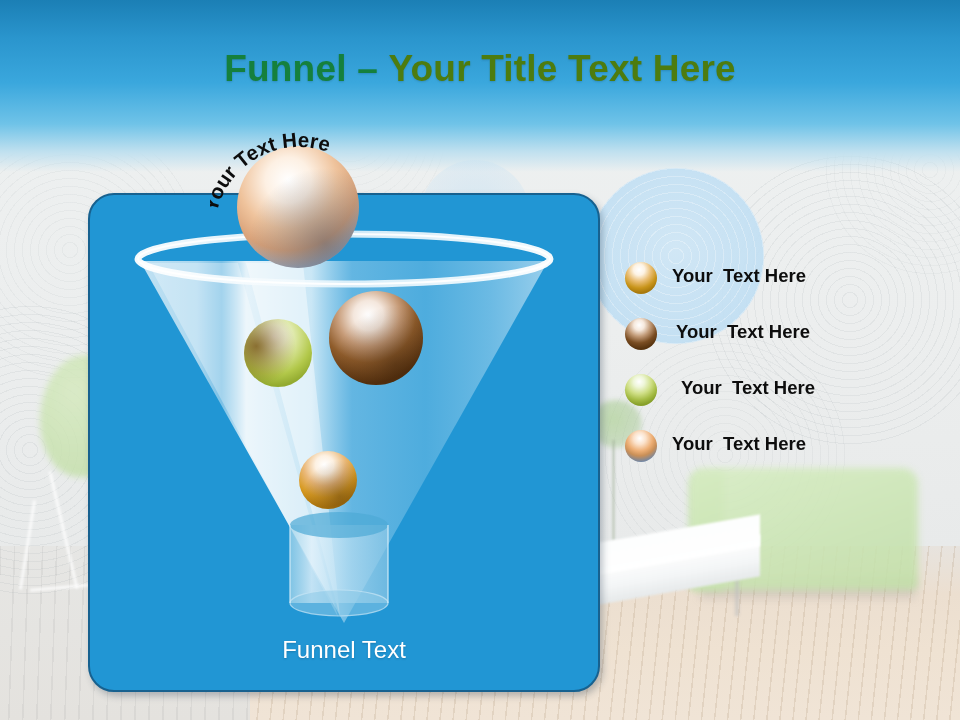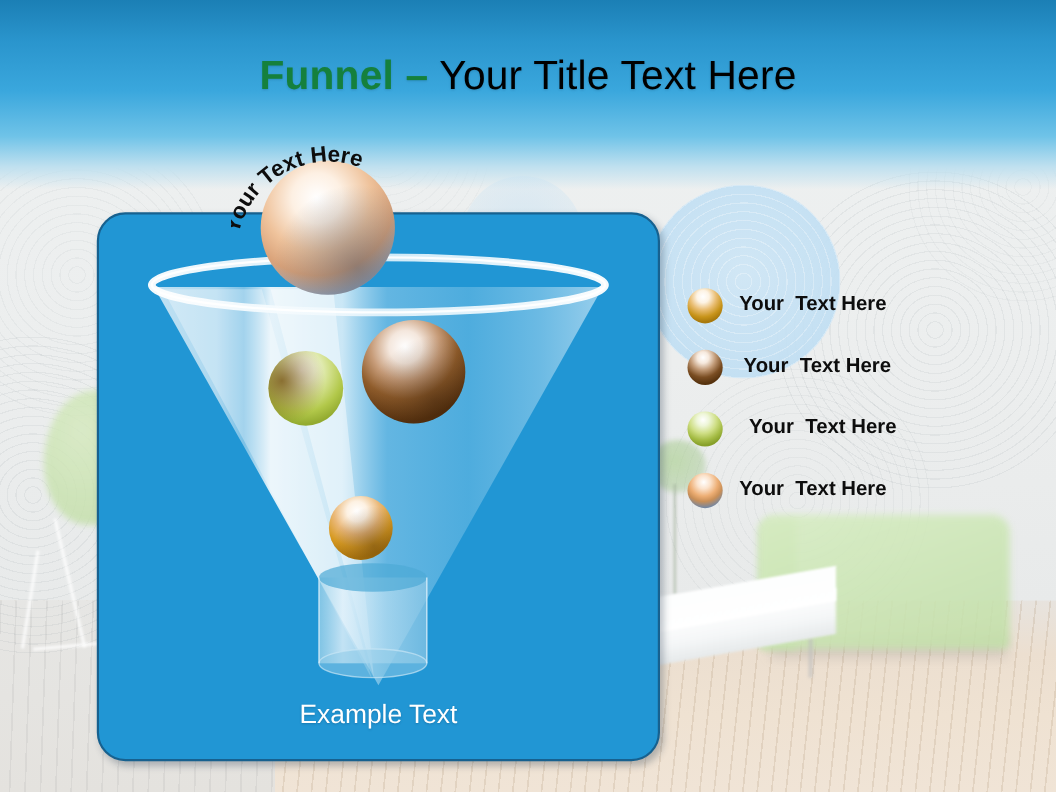--- a/index.html
+++ b/index.html
@@ -193,21 +193,21 @@
     position: absolute;
     left: 0; top: 48px; width: 960px;
     text-align: center;
     font-size: 37px;
     letter-spacing: .2px;
     color: #e9f4fa;
     white-space: nowrap;
     text-shadow: 0 1px 2px rgba(0,40,70,.18);
   }
   .title .strong { font-weight: bold; color: #15803d; }
-  .title .light  { font-weight: normal; color: #000000; }
+  .title .light  { font-weight: bold; color: #4d7c0f; }
 
   
   .panel {
     position: absolute;
     left: 88px; top: 193px; width: 508px; height: 495px;
     background: #2196d4;
     border: 2px solid #17618f;
     border-radius: 26px;
     box-shadow: 3px 4px 7px rgba(40,60,80,0.30);
   }
@@ -299,21 +299,21 @@
 
   <div class="deco-circle-sm"></div>
   <div class="deco-circle"></div>
 
   <div class="title">
     <span class="strong">Funnel –</span>
     <span class="light">Your Title Text Here</span>
   </div>
 
   <div class="panel">
-    <div class="panel-caption">Example Text</div>
+    <div class="panel-caption">Funnel Text</div>
   </div>
 
   <div class="funnel-wrap">
     <svg width="508" height="495" viewBox="0 0 508 495" xmlns="http://www.w3.org/2000/svg">
       <defs>
 
         <linearGradient id="coneGrad" x1="0" y1="0" x2="1" y2="0">
           <stop offset="0%" stop-color="#ffffff" stop-opacity="0.72"></stop>
           <stop offset="14%" stop-color="#e6f3fb" stop-opacity="0.70"></stop>
           <stop offset="20%" stop-color="#cfe8f6" stop-opacity="0.52"></stop>

